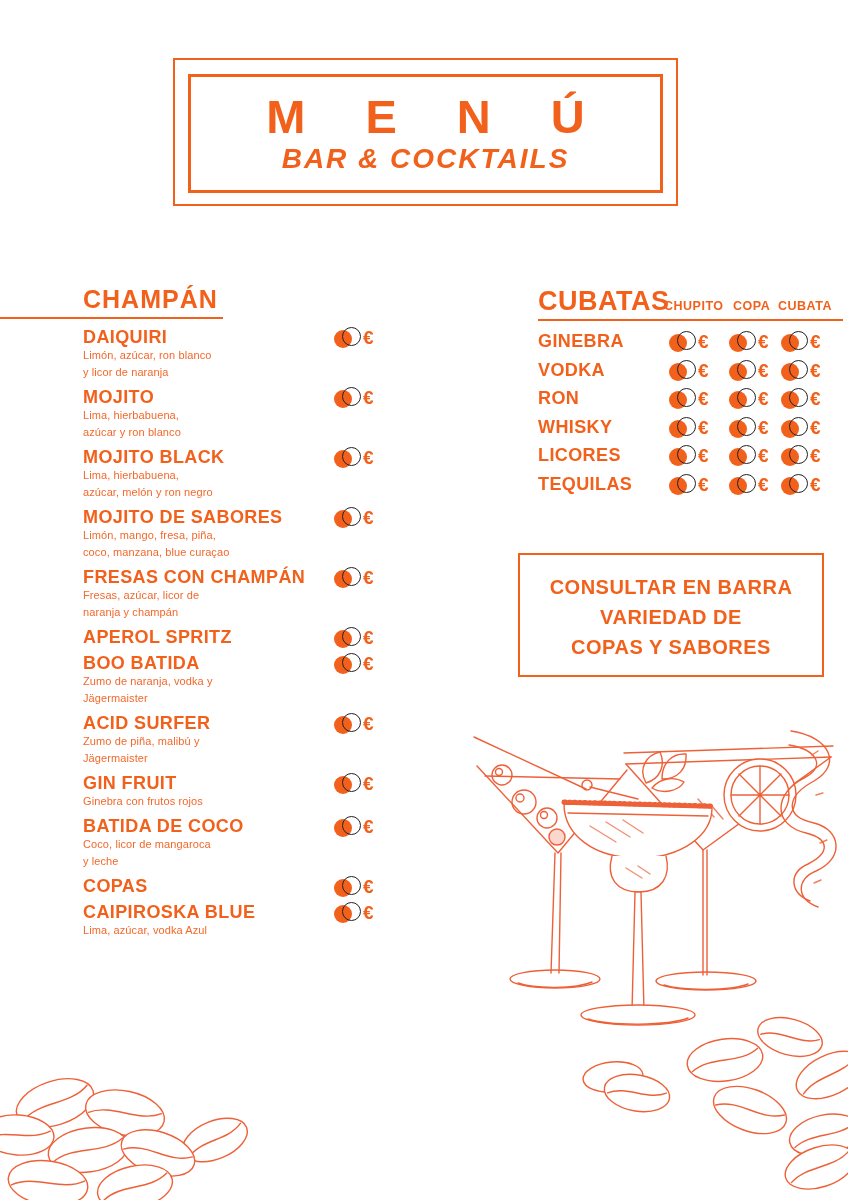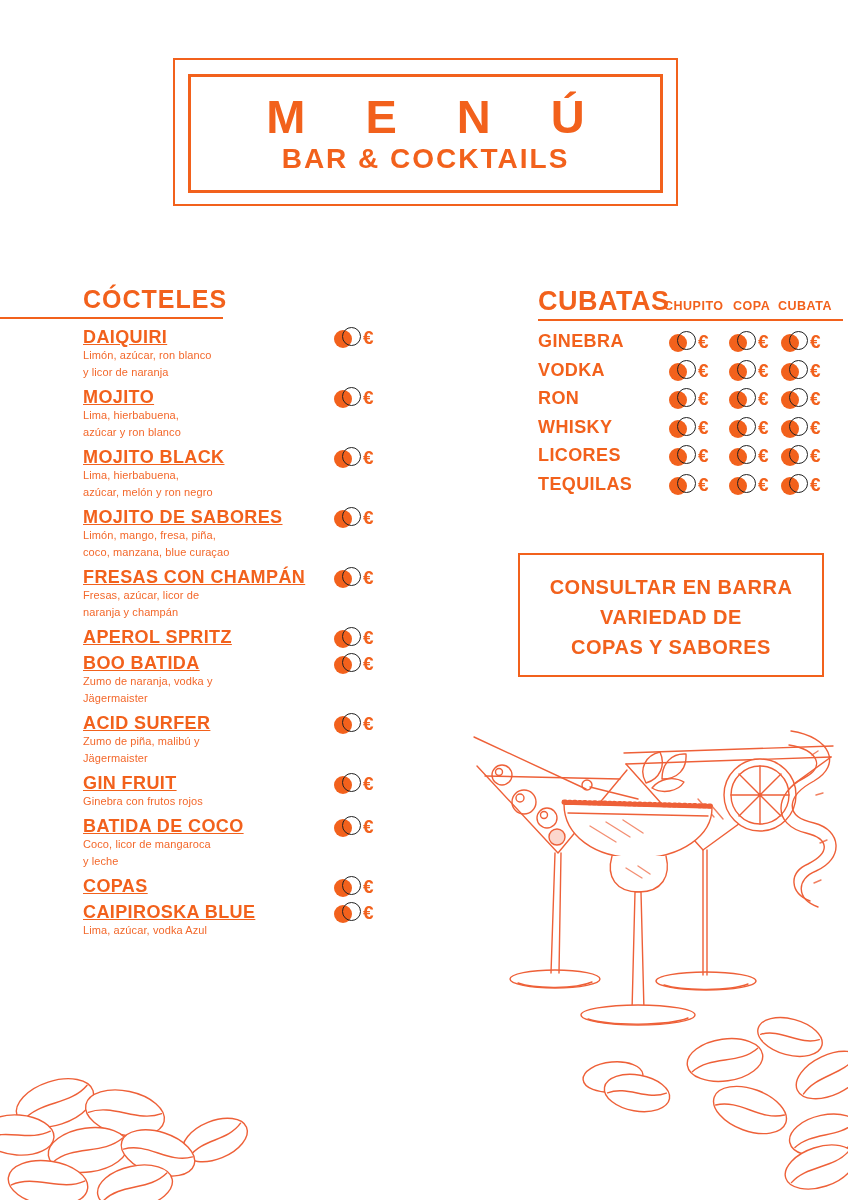--- a/index.html
+++ b/index.html
@@ -11,33 +11,33 @@
   html,body{margin:0;padding:0;background:#fff;}
   .page{
     position:relative;width:848px;height:1200px;background:#fff;overflow:hidden;
     font-family:"Liberation Sans",sans-serif;color:var(--orange);
   }
   
   .title-outer{position:absolute;left:173px;top:58px;width:505px;height:148px;border:2px solid var(--orange);box-sizing:border-box;}
   .title-inner{position:absolute;left:13px;top:14px;right:13px;bottom:11px;border:3px solid var(--orange);
     display:flex;flex-direction:column;align-items:center;justify-content:center;}
   .menu-title{font-size:47px;font-weight:700;line-height:1;letter-spacing:60px;margin-right:-60px;white-space:nowrap;}
-  .menu-subtitle{font-size:28px;font-weight:700;letter-spacing:2px;margin-top:3px;white-space:nowrap;}
+  .menu-subtitle{font-size:28px;font-weight:700;letter-spacing:2px;margin-top:3px;white-space:nowrap;font-style:italic;}
   
   .cocteles-title{position:absolute;left:83px;top:285px;font-size:25px;font-weight:700;letter-spacing:1px;}
   .rule{position:absolute;height:2px;background:var(--orange);}
   .rule-left{left:0;top:317px;width:223px;}
   .rule-right{left:538px;top:319px;width:305px;}
   .cubatas-title{position:absolute;left:538px;top:286px;font-size:27px;font-weight:700;letter-spacing:0.5px;}
   .cubatas-col{position:absolute;top:299px;font-size:12.5px;font-weight:700;letter-spacing:0.5px;}
   .col-1{left:664px;} .col-2{left:733px;} .col-3{left:778px;}
   
   .cocteles-list{position:absolute;left:83px;top:327px;width:310px;}
   .item{position:relative;margin-bottom:6px;}
-  .item-name{font-size:18px;font-weight:700;letter-spacing:0.4px;line-height:20px;white-space:nowrap;text-decoration:underline;}
+  .item-name{font-size:18px;font-weight:700;letter-spacing:0.4px;line-height:20px;white-space:nowrap;}
   .item-desc{font-size:11px;line-height:17px;letter-spacing:0.1px;color:var(--orange-soft);white-space:pre-line;}
   
   .price{position:absolute;display:flex;align-items:center;height:21px;}
   .item .price{left:251px;top:0;}
   .price-icon{position:relative;width:29px;height:21px;display:inline-block;}
   .price-icon::before{content:"";position:absolute;left:0;top:3px;width:18px;height:18px;border-radius:50%;background:var(--orange);}
   .price-icon::after{content:"";position:absolute;left:8px;top:0;width:19px;height:19px;border-radius:50%;
     border:1.6px solid var(--ring);box-sizing:border-box;}
   .euro{font-size:19px;font-weight:700;color:var(--orange);line-height:21px;}
   
@@ -61,21 +61,21 @@
 
 <div class="page">
 
   <div class="title-outer">
     <div class="title-inner">
       <div class="menu-title">MENÚ</div>
       <div class="menu-subtitle">BAR &amp; COCKTAILS</div>
     </div>
   </div>
 
-  <div class="cocteles-title">CÓCTELES</div>
+  <div class="cocteles-title">CHAMPÁN</div>
   <div class="rule rule-left"></div>
 
   <div class="cocteles-list">
 
     <div class="item">
       <div class="item-name">DAIQUIRI</div>
       <div class="item-desc">Limón, azúcar, ron blanco
 y licor de naranja</div>
       <div class="price">
           <span class="price-icon"></span>

